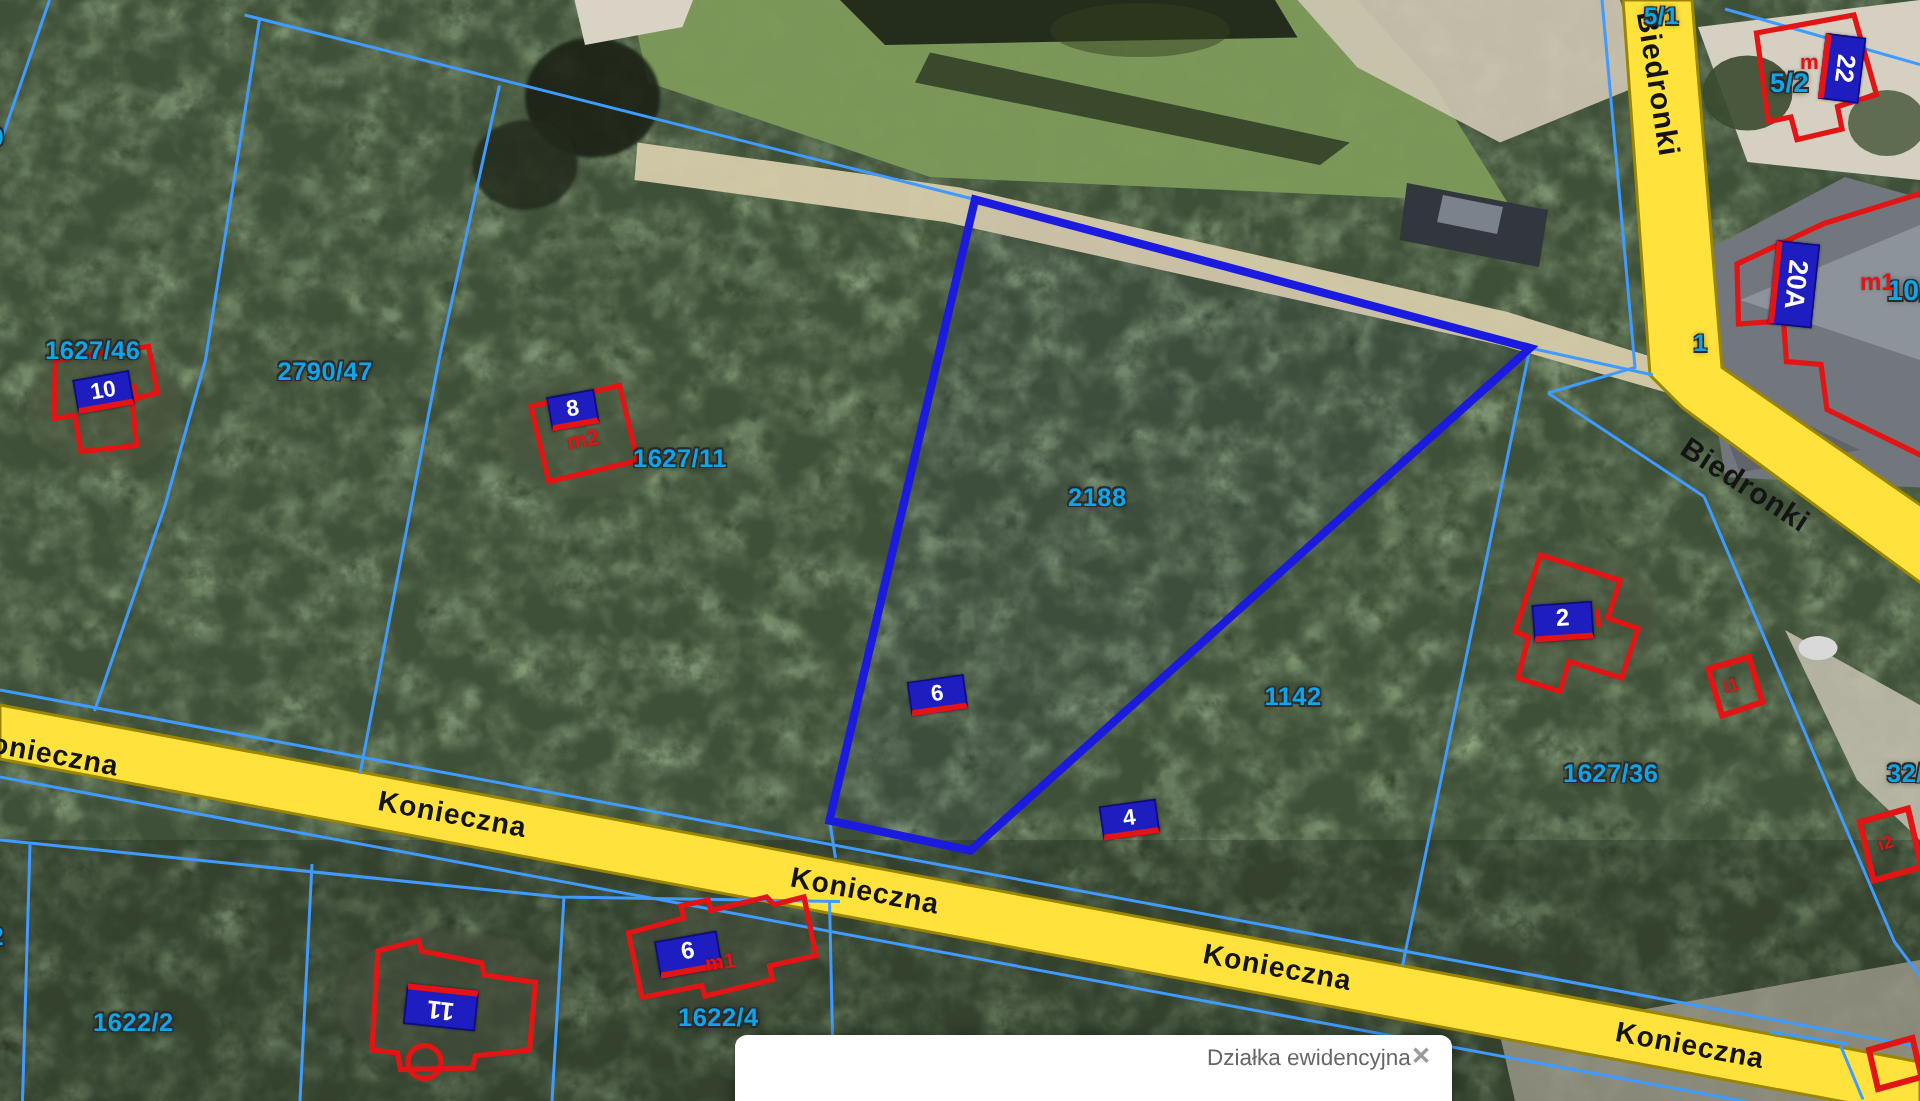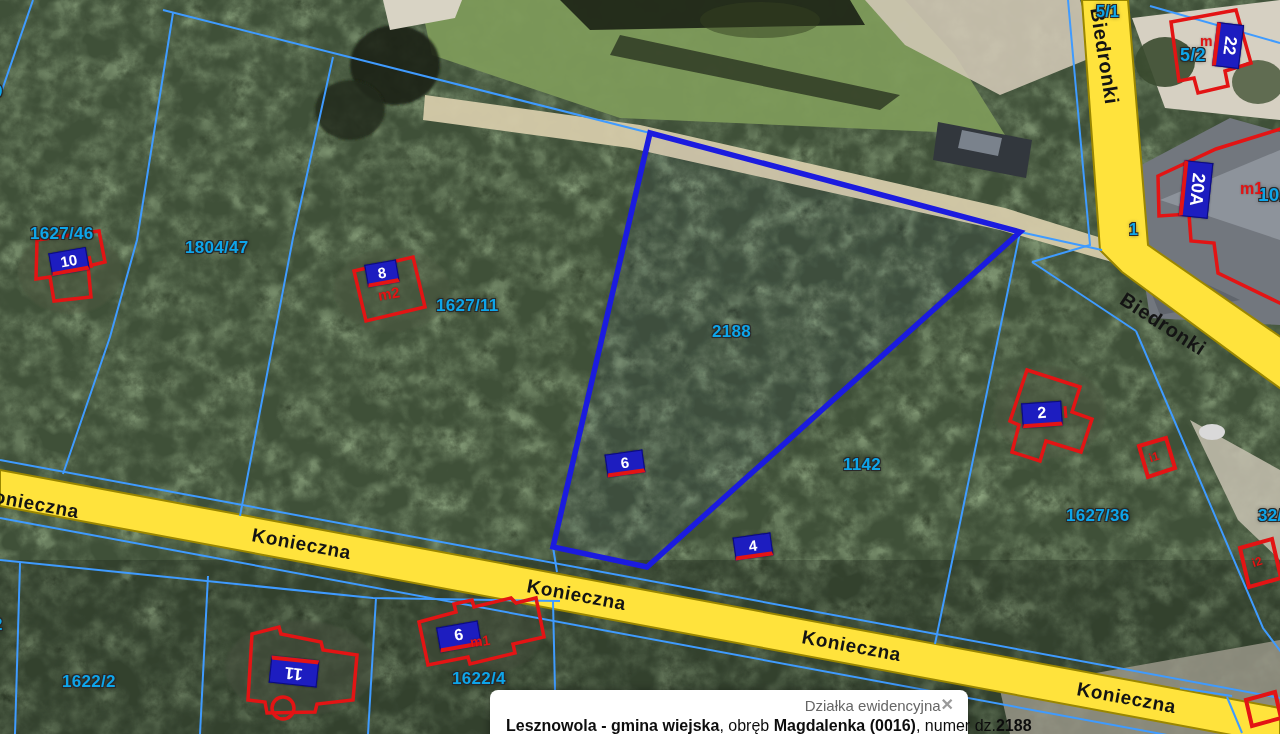--- a/index.html
+++ b/index.html
@@ -139,25 +139,25 @@
   <div class="street" style="left:-20px;top:483px;transform:rotate(10.5deg);">Konieczna</div>
   <div class="street" style="left:252px;top:524px;transform:rotate(10.5deg);">Konieczna</div>
   <div class="street" style="left:527px;top:575px;transform:rotate(10.5deg);">Konieczna</div>
   <div class="street" style="left:802px;top:626px;transform:rotate(10.5deg);">Konieczna</div>
   <div class="street" style="left:1077px;top:678px;transform:rotate(10.5deg);">Konieczna</div>
   <div class="street vert" style="left:1108px;top:6px;transform:rotate(81deg);">Biedronki</div>
   <div class="street" style="left:1122px;top:286px;transform:rotate(33deg);font-size:20px;">Biedronki</div>
 
   <div class="lbl" style="left:-7px;top:82px;">9</div>
   <div class="lbl" style="left:30px;top:224px;">1627/46</div>
-  <div class="lbl" style="left:185px;top:238px;">1804/47</div>
-  <div class="lbl" style="left:436px;top:296px;text-align:center;">1627/11</div>
+  <div class="lbl" style="left:185px;top:238px;">2790/47</div>
+  <div class="lbl" style="left:422px;top:296px;text-align:center;">1627/11</div>
   <div class="lbl" style="left:712px;top:322px;">2188</div>
   <div class="lbl" style="left:843px;top:455px;">1142</div>
-  <div class="lbl" style="left:1042px;top:506px;margin-left:24px;">1627/36</div>
+  <div class="lbl" style="left:1042px;top:506px;">1627/36</div>
   <div class="lbl" style="left:1258px;top:506px;">32/</div>
   <div class="lbl" style="left:62px;top:672px;text-align:center;">1622/2</div>
   <div class="lbl" style="left:404px;top:669px;margin-left:48px;">1622/4</div>
   <div class="lbl sm" style="left:1096px;top:3px;">5/1</div>
   <div class="lbl sm" style="left:1180px;top:45px;font-size:18px;">5/2</div>
   <div class="lbl sm" style="left:1129px;top:221px;">1</div>
   <div class="lbl" style="left:1258px;top:184px;font-size:19px;">10/</div>
   <div class="lbl" style="left:-7px;top:615px;">2</div>
 
   <div class="plate" style="left:50px;top:250px;width:36px;height:18px;font-size:15px;transform:rotate(-10deg);">10</div>
@@ -177,18 +177,15 @@
   <div class="mark" style="left:1240px;top:180px;font-size:16px;">m1</div>
   <div class="mark" style="left:470px;top:633px;font-size:14px;transform:rotate(-8deg);">m1</div>
   <div class="mark" style="left:1149px;top:450px;font-size:12px;transform:rotate(-18deg);">i1</div>
   <div class="mark" style="left:1252px;top:555px;font-size:12px;transform:rotate(-18deg);">i2</div>
 
   <div class="popup">
     <div class="hd">
       <span class="title">Działka ewidencyjna</span>
       <span class="close">✕</span>
     </div>
-    <div class="body">
-      <b>Lesznowola - gmina wiejska</b><span>, obręb </span><b>Magdalenka (0016)</b><span>, numer dz.</span><b>2188</b>
-    </div>
   </div>
 
 </div>
 
 </body></html>

